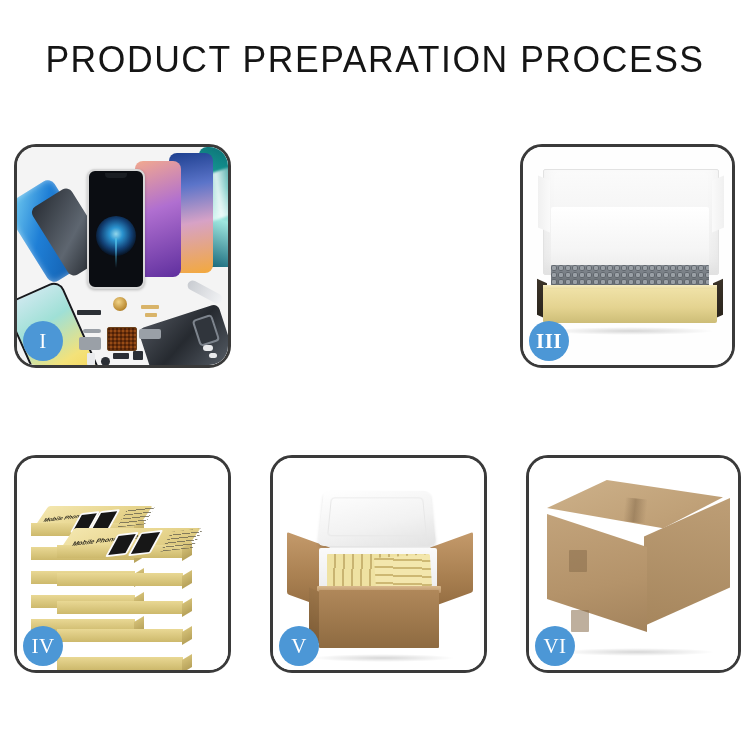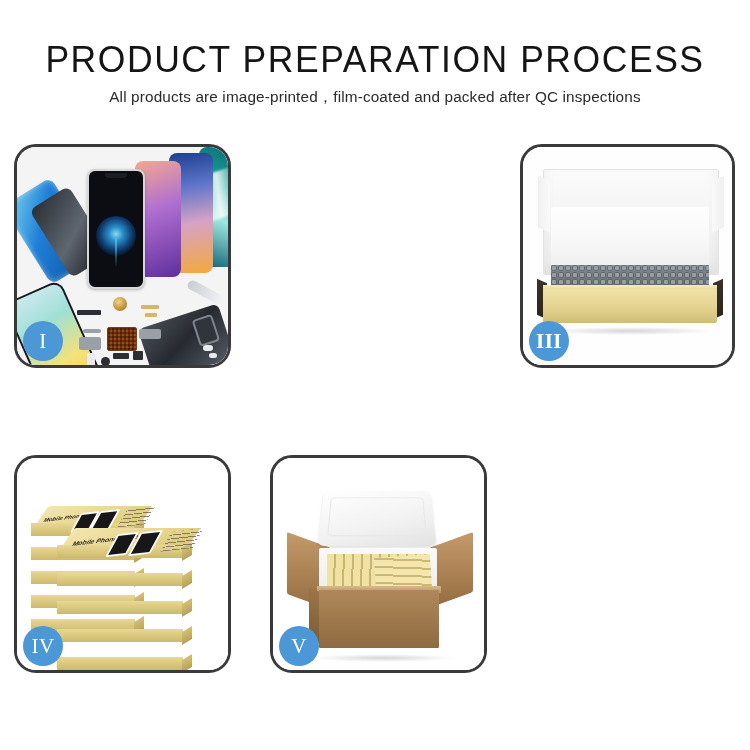--- a/index.html
+++ b/index.html
@@ -395,21 +395,20 @@
   .shadowpatch{
     position:absolute;height:8px;border-radius:50%;
     background:radial-gradient(ellipse at center, rgba(0,0,0,.16), rgba(0,0,0,0) 70%);
   }
 </style>
 </head>
 <body>
 
 <div id="header">
   <div id="title">PRODUCT PREPARATION PROCESS</div>
-  <div id="subtitle">All products are image-printed，film-coated and packed after QC inspections</div>
 </div>
 
 <div id="grid">
 
   <div class="panel" style="left:14px;top:144px;width:217px;height:224px;">
     <div class="panel-stage">
       <div class="p1bg"></div>
 
       <div class="scr s1"></div>
       <div class="scr s1b"></div>
@@ -541,14 +540,29 @@
         <div class="c5-content2"></div>
         <div class="c5-rim"></div>
         <div class="c5-bodyL"></div>
         <div class="c5-body"></div>
       </div>
       <div class="shadowpatch" style="left:38px;top:196px;width:144px;"></div>
     </div>
     <div class="badge">V</div>
   </div>
 
+  <div class="panel" style="left:526px;top:455px;width:215px;height:218px;">
+    <div class="panel-stage">
+      <div class="p6bg"></div>
+      <div class="c6">
+        <div class="c6-top"></div>
+        <div class="c6-seam"></div>
+        <div class="c6-side"></div>
+        <div class="c6-front"></div>
+        <div class="c6-tape" style="left:30px;top:70px;"></div>
+        <div class="c6-tape" style="left:32px;top:130px;"></div>
+      </div>
+      <div class="shadowpatch" style="left:30px;top:190px;width:156px;"></div>
+    </div>
+    <div class="badge">VI</div>
+  </div>
 
 </div>
 
 </body></html>

